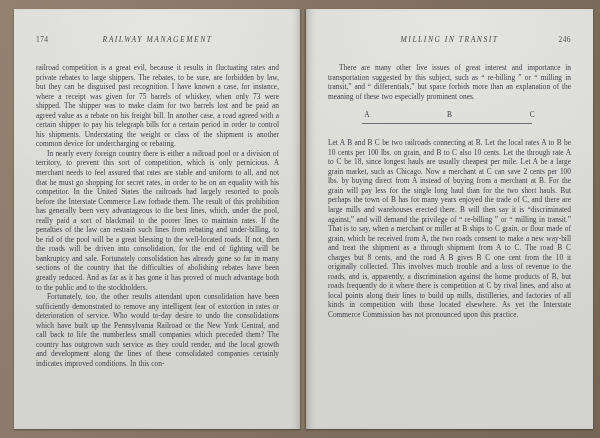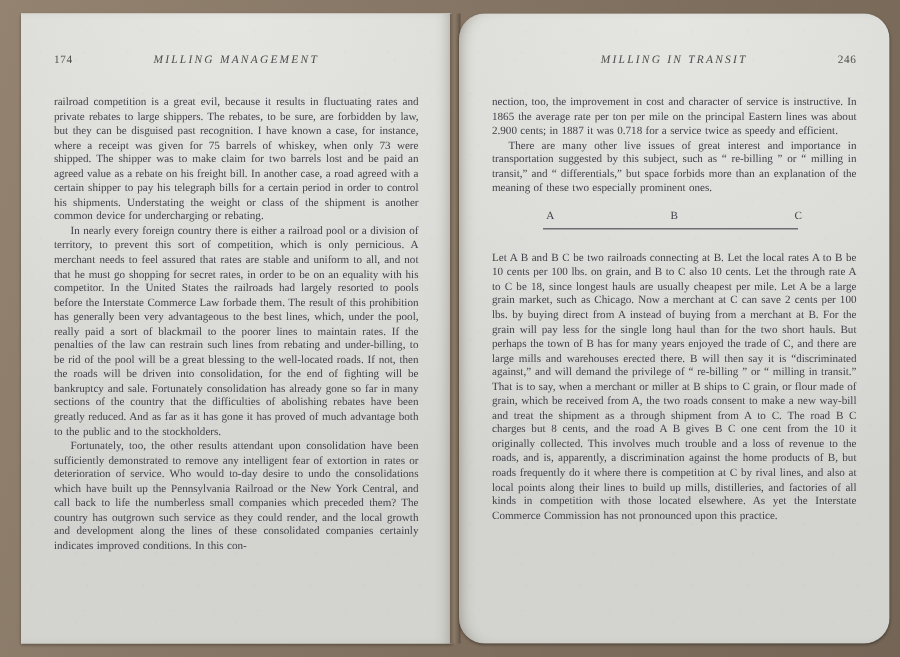--- a/index.html
+++ b/index.html
@@ -37,21 +37,20 @@
     left: 14px;
     width: 287px;
     box-shadow: inset -7px 0 10px -7px rgba(60,45,30,0.45),
                 0 1px 2px rgba(0,0,0,0.35);
   }
   #leaf-right {
     left: 306px;
     width: 287px;
     box-shadow: inset 7px 0 10px -7px rgba(60,45,30,0.45),
                 0 1px 2px rgba(0,0,0,0.35);
-    border-radius: 17px;
   }
 
   
   #gutter {
     position: absolute;
     top: 9px;
     left: 300px;
     width: 7px;
     height: 420px;
     background: linear-gradient(90deg, #6f6052 0%, #8a7a68 40%, #7a6a58 70%, #5d5145 100%);
@@ -148,21 +147,21 @@
 <body>
 
 <div id="book">
 
   <div class="leaf" id="leaf-left">
     <div class="grain"></div>
     <div class="page-inner">
 
       <div class="running-head">
         <span class="folio" id="left-folio">174</span>
-        <span class="head-title">MILLING MANAGEMENT</span>
+        <span class="head-title">RAILWAY MANAGEMENT</span>
       </div>
 
       <div class="body-text">
         <p class="noindent">railroad competition is a great evil, because it results in fluctuating rates and private rebates to large shippers. The rebates, to be sure, are forbidden by law, but they can be disguised past recognition. I have known a case, for instance, where a receipt was given for 75 barrels of whiskey, when only 73 were shipped. The shipper was to make claim for two barrels lost and be paid an agreed value as a rebate on his freight bill. In another case, a road agreed with a certain shipper to pay his telegraph bills for a certain period in order to control his shipments. Understating the weight or class of the shipment is another common device for undercharging or rebating.</p>
         <p>In nearly every foreign country there is either a railroad pool or a division of territory, to prevent this sort of competition, which is only pernicious. A merchant needs to feel assured that rates are stable and uniform to all, and not that he must go shopping for secret rates, in order to be on an equality with his competitor. In the United States the railroads had largely resorted to pools before the Interstate Commerce Law forbade them. The result of this prohibition has generally been very advantageous to the best lines, which, under the pool, really paid a sort of blackmail to the poorer lines to maintain rates. If the penalties of the law can restrain such lines from rebating and under-billing, to be rid of the pool will be a great blessing to the well-located roads. If not, then the roads will be driven into consolidation, for the end of fighting will be bankruptcy and sale. Fortunately consolidation has already gone so far in many sections of the country that the difficulties of abolishing rebates have been greatly reduced. And as far as it has gone it has proved of much advantage both to the public and to the stockholders.</p>
         <p>Fortunately, too, the other results attendant upon consolidation have been sufficiently demonstrated to remove any intelligent fear of extortion in rates or deterioration of service. Who would to-day desire to undo the consolidations which have built up the Pennsylvania Railroad or the New York Central, and call back to life the numberless small companies which preceded them? The country has outgrown such service as they could render, and the local growth and development along the lines of these consolidated companies certainly indicates improved conditions. In this con-</p>
       </div>
 
     </div>
   </div>
@@ -172,21 +171,20 @@
   <div class="leaf" id="leaf-right">
     <div class="grain"></div>
     <div class="page-inner">
 
       <div class="running-head">
         <span class="head-title">MILLING IN TRANSIT</span>
         <span class="folio" id="right-folio">246</span>
       </div>
 
       <div class="body-text">
-        <p class="noindent">nection, too, the improvement in cost and character of service is instructive. In 1865 the average rate per ton per mile on the principal Eastern lines was about 2.900 cents; in 1887 it was 0.718 for a service twice as speedy and efficient.</p>
         <p>There are many other live issues of great interest and importance in transportation suggested by this subject, such as “ re-billing ” or “ milling in transit,” and “ differentials,” but space forbids more than an explanation of the meaning of these two especially prominent ones.</p>
 
         <div class="diagram">
           <div class="diagram-labels">
             <span class="diag-a">A</span>
             <span class="diag-b">B</span>
             <span class="diag-c">C</span>
           </div>
           <div class="diagram-rule"></div>
         </div>

